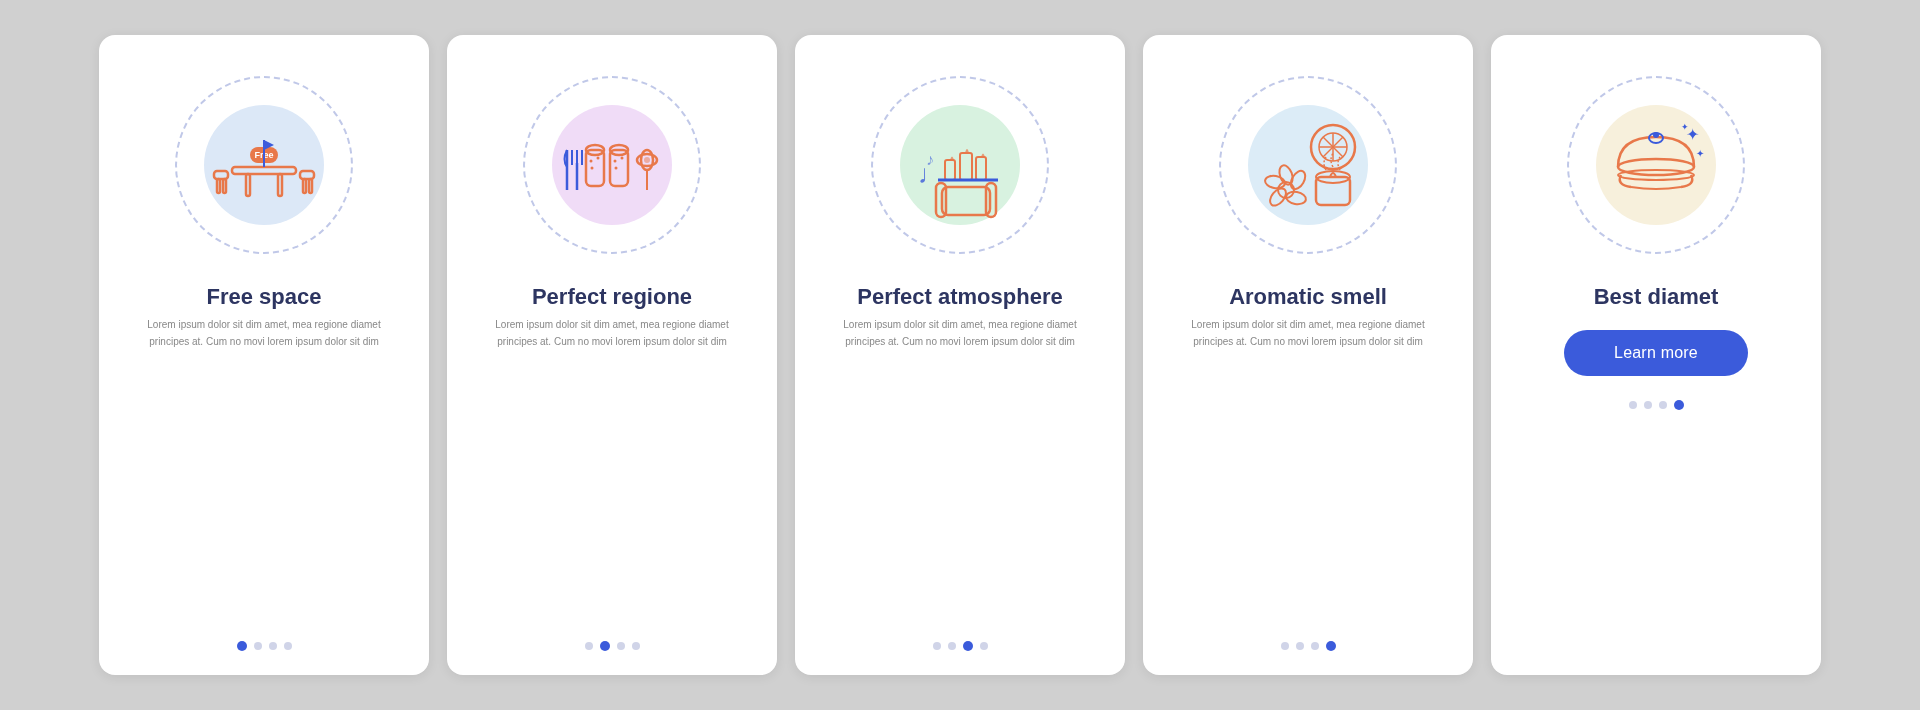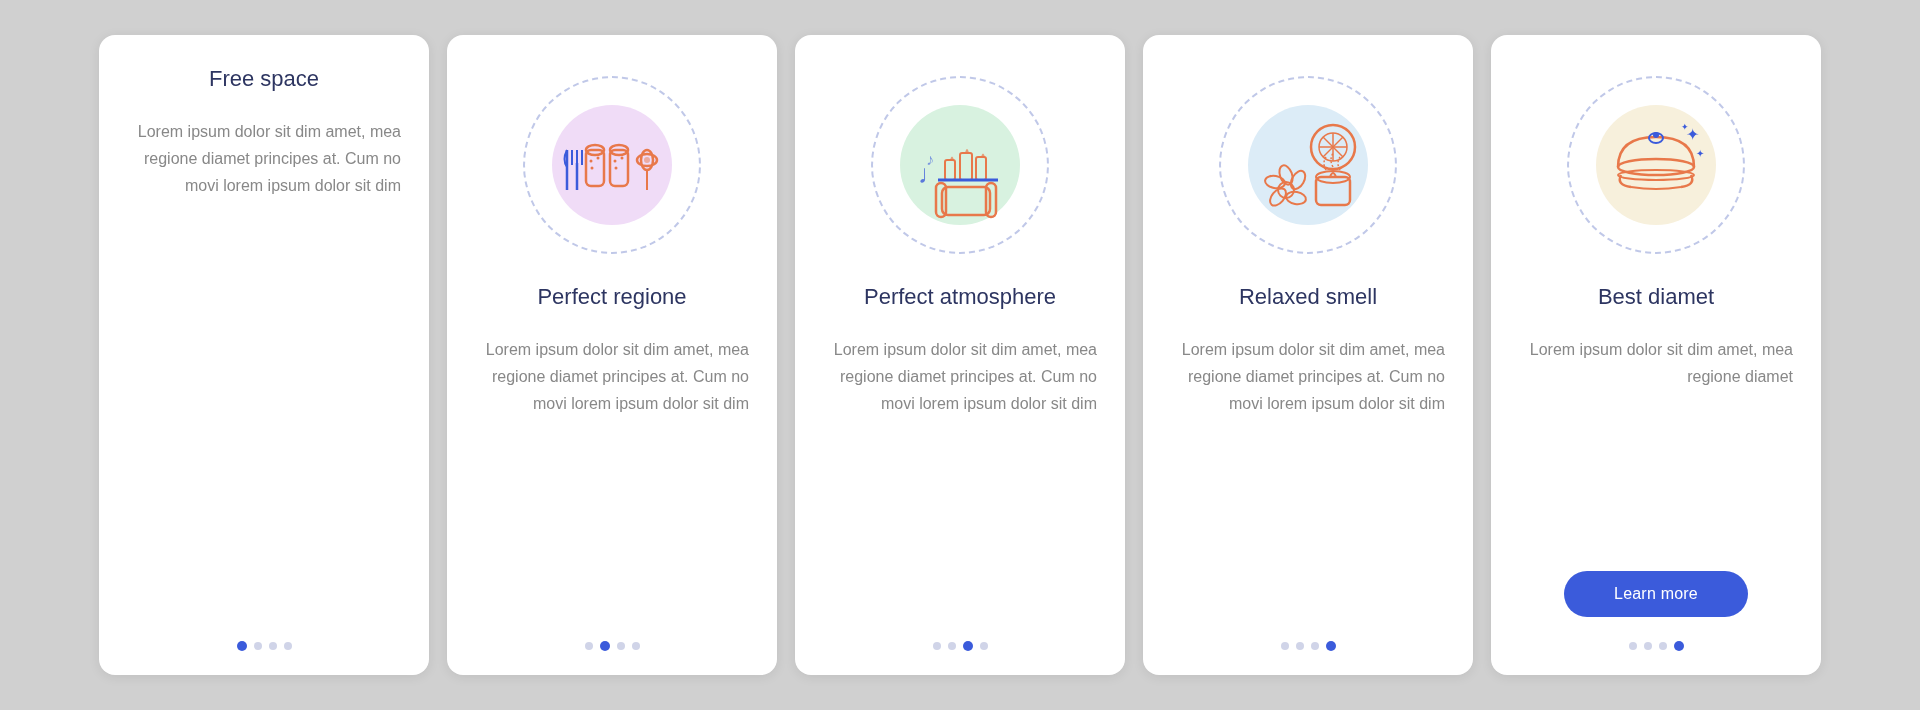--- a/index.html
+++ b/index.html
@@ -52,30 +52,30 @@
     .dashed-circle {
       width: 178px;
       height: 178px;
       border: 2px dashed #c0c8e8;
       border-radius: 50%;
       position: absolute;
       z-index: 2;
     }
     .card-title {
       font-size: 22px;
-      font-weight: 400;
+      font-weight: 700;
       color: #2d3561;
       text-align: center;
-      margin-bottom: 24px;
+      margin-bottom: 4px;
       line-height: 1.3;
     }
     .card-text {
-      font-size: 16px;
+      font-size: 10px;
       color: #888;
-      text-align: right;
+      text-align: center;
       line-height: 1.7;
       flex: 1;
     }
     .dots {
       display: flex;
       gap: 7px;
       margin-top: 20px;
       align-items: center;
       justify-content: center;
     }
@@ -103,20 +103,44 @@
       font-weight: 500;
       letter-spacing: 0.2px;
     }
   </style>
 </head>
 <body>
 
 <div class="cards-container">
 
   <div class="card">
+    <div class="icon-area">
+      <div class="icon-circle" style="width:120px;height:120px;background:#dce8f7;"></div>
+      <div class="dashed-circle"></div>
+      <svg class="icon-svg" width="140" height="140" viewBox="0 0 140 140">
+
+        <rect x="38" y="72" width="64" height="7" rx="3" fill="none" stroke="#e8784a" stroke-width="2.5"></rect>
+        <rect x="52" y="79" width="4" height="22" rx="2" fill="none" stroke="#e8784a" stroke-width="2.5"></rect>
+        <rect x="84" y="79" width="4" height="22" rx="2" fill="none" stroke="#e8784a" stroke-width="2.5"></rect>
+
+        <rect x="20" y="76" width="14" height="8" rx="3" fill="none" stroke="#e8784a" stroke-width="2.5"></rect>
+        <rect x="23" y="84" width="3" height="14" rx="1.5" fill="none" stroke="#e8784a" stroke-width="2.5"></rect>
+        <rect x="29" y="84" width="3" height="14" rx="1.5" fill="none" stroke="#e8784a" stroke-width="2.5"></rect>
+
+        <rect x="106" y="76" width="14" height="8" rx="3" fill="none" stroke="#e8784a" stroke-width="2.5"></rect>
+        <rect x="109" y="84" width="3" height="14" rx="1.5" fill="none" stroke="#e8784a" stroke-width="2.5"></rect>
+        <rect x="115" y="84" width="3" height="14" rx="1.5" fill="none" stroke="#e8784a" stroke-width="2.5"></rect>
+
+        <rect x="56" y="52" width="28" height="16" rx="8" fill="#e8784a"></rect>
+        <text x="70" y="63" text-anchor="middle" fill="white" font-size="9" font-weight="600">Free</text>
+
+        <line x1="70" y1="45" x2="70" y2="72" stroke="#3b5bdb" stroke-width="2"></line>
+        <polygon points="70,45 80,50 70,55" fill="#3b5bdb"></polygon>
+      </svg>
+    </div>
     <div class="card-title">Free space</div>
     <div class="card-text">Lorem ipsum dolor sit dim amet, mea regione diamet principes at. Cum no movi lorem ipsum dolor sit dim</div>
     <div class="dots">
       <div class="dot active"></div>
       <div class="dot"></div>
       <div class="dot"></div>
       <div class="dot"></div>
     </div>
   </div>
 
@@ -219,21 +243,21 @@
         <rect x="78" y="82" width="34" height="28" rx="5" fill="none" stroke="#e8784a" stroke-width="2.5"></rect>
         <ellipse cx="95" cy="82" rx="17" ry="6" fill="none" stroke="#e8784a" stroke-width="2"></ellipse>
 
         <path d="M92 82 Q95 74 98 82" fill="none" stroke="#e8784a" stroke-width="2"></path>
 
         <path d="M88 75 Q84 68 88 62" fill="none" stroke="#e8784a" stroke-width="1.5" stroke-dasharray="2,2"></path>
         <path d="M95 72 Q91 65 95 58" fill="none" stroke="#e8784a" stroke-width="1.5" stroke-dasharray="2,2"></path>
         <path d="M102 75 Q98 68 102 62" fill="none" stroke="#e8784a" stroke-width="1.5" stroke-dasharray="2,2"></path>
       </svg>
     </div>
-    <div class="card-title">Relaxed smell</div>
+    <div class="card-title">Aromatic smell</div>
     <div class="card-text">Lorem ipsum dolor sit dim amet, mea regione diamet principes at. Cum no movi lorem ipsum dolor sit dim</div>
     <div class="dots">
       <div class="dot"></div>
       <div class="dot"></div>
       <div class="dot"></div>
       <div class="dot active"></div>
     </div>
   </div>
 
   <div class="card">
@@ -252,21 +276,20 @@
         <ellipse cx="70" cy="43" rx="7" ry="5" fill="none" stroke="#3b5bdb" stroke-width="2"></ellipse>
         <circle cx="70" cy="40" r="3" fill="#3b5bdb"></circle>
 
         <ellipse cx="70" cy="80" rx="38" ry="5" fill="none" stroke="#e8784a" stroke-width="2"></ellipse>
         <path d="M35 80 Q30 90 45 92" fill="none" stroke="#e8784a" stroke-width="2.5"></path>
         <path d="M105 80 Q110 90 95 92" fill="none" stroke="#e8784a" stroke-width="2.5"></path>
         <path d="M45 92 Q70 96 95 92" fill="none" stroke="#e8784a" stroke-width="2"></path>
       </svg>
     </div>
     <div class="card-title">Best diamet</div>
-    <div class="card-text">Lorem ipsum dolor sit dim amet, mea regione diamet</div>
     <button class="learn-more-btn">Learn more</button>
     <div class="dots">
       <div class="dot"></div>
       <div class="dot"></div>
       <div class="dot"></div>
       <div class="dot active"></div>
     </div>
   </div>
 
 </div>

